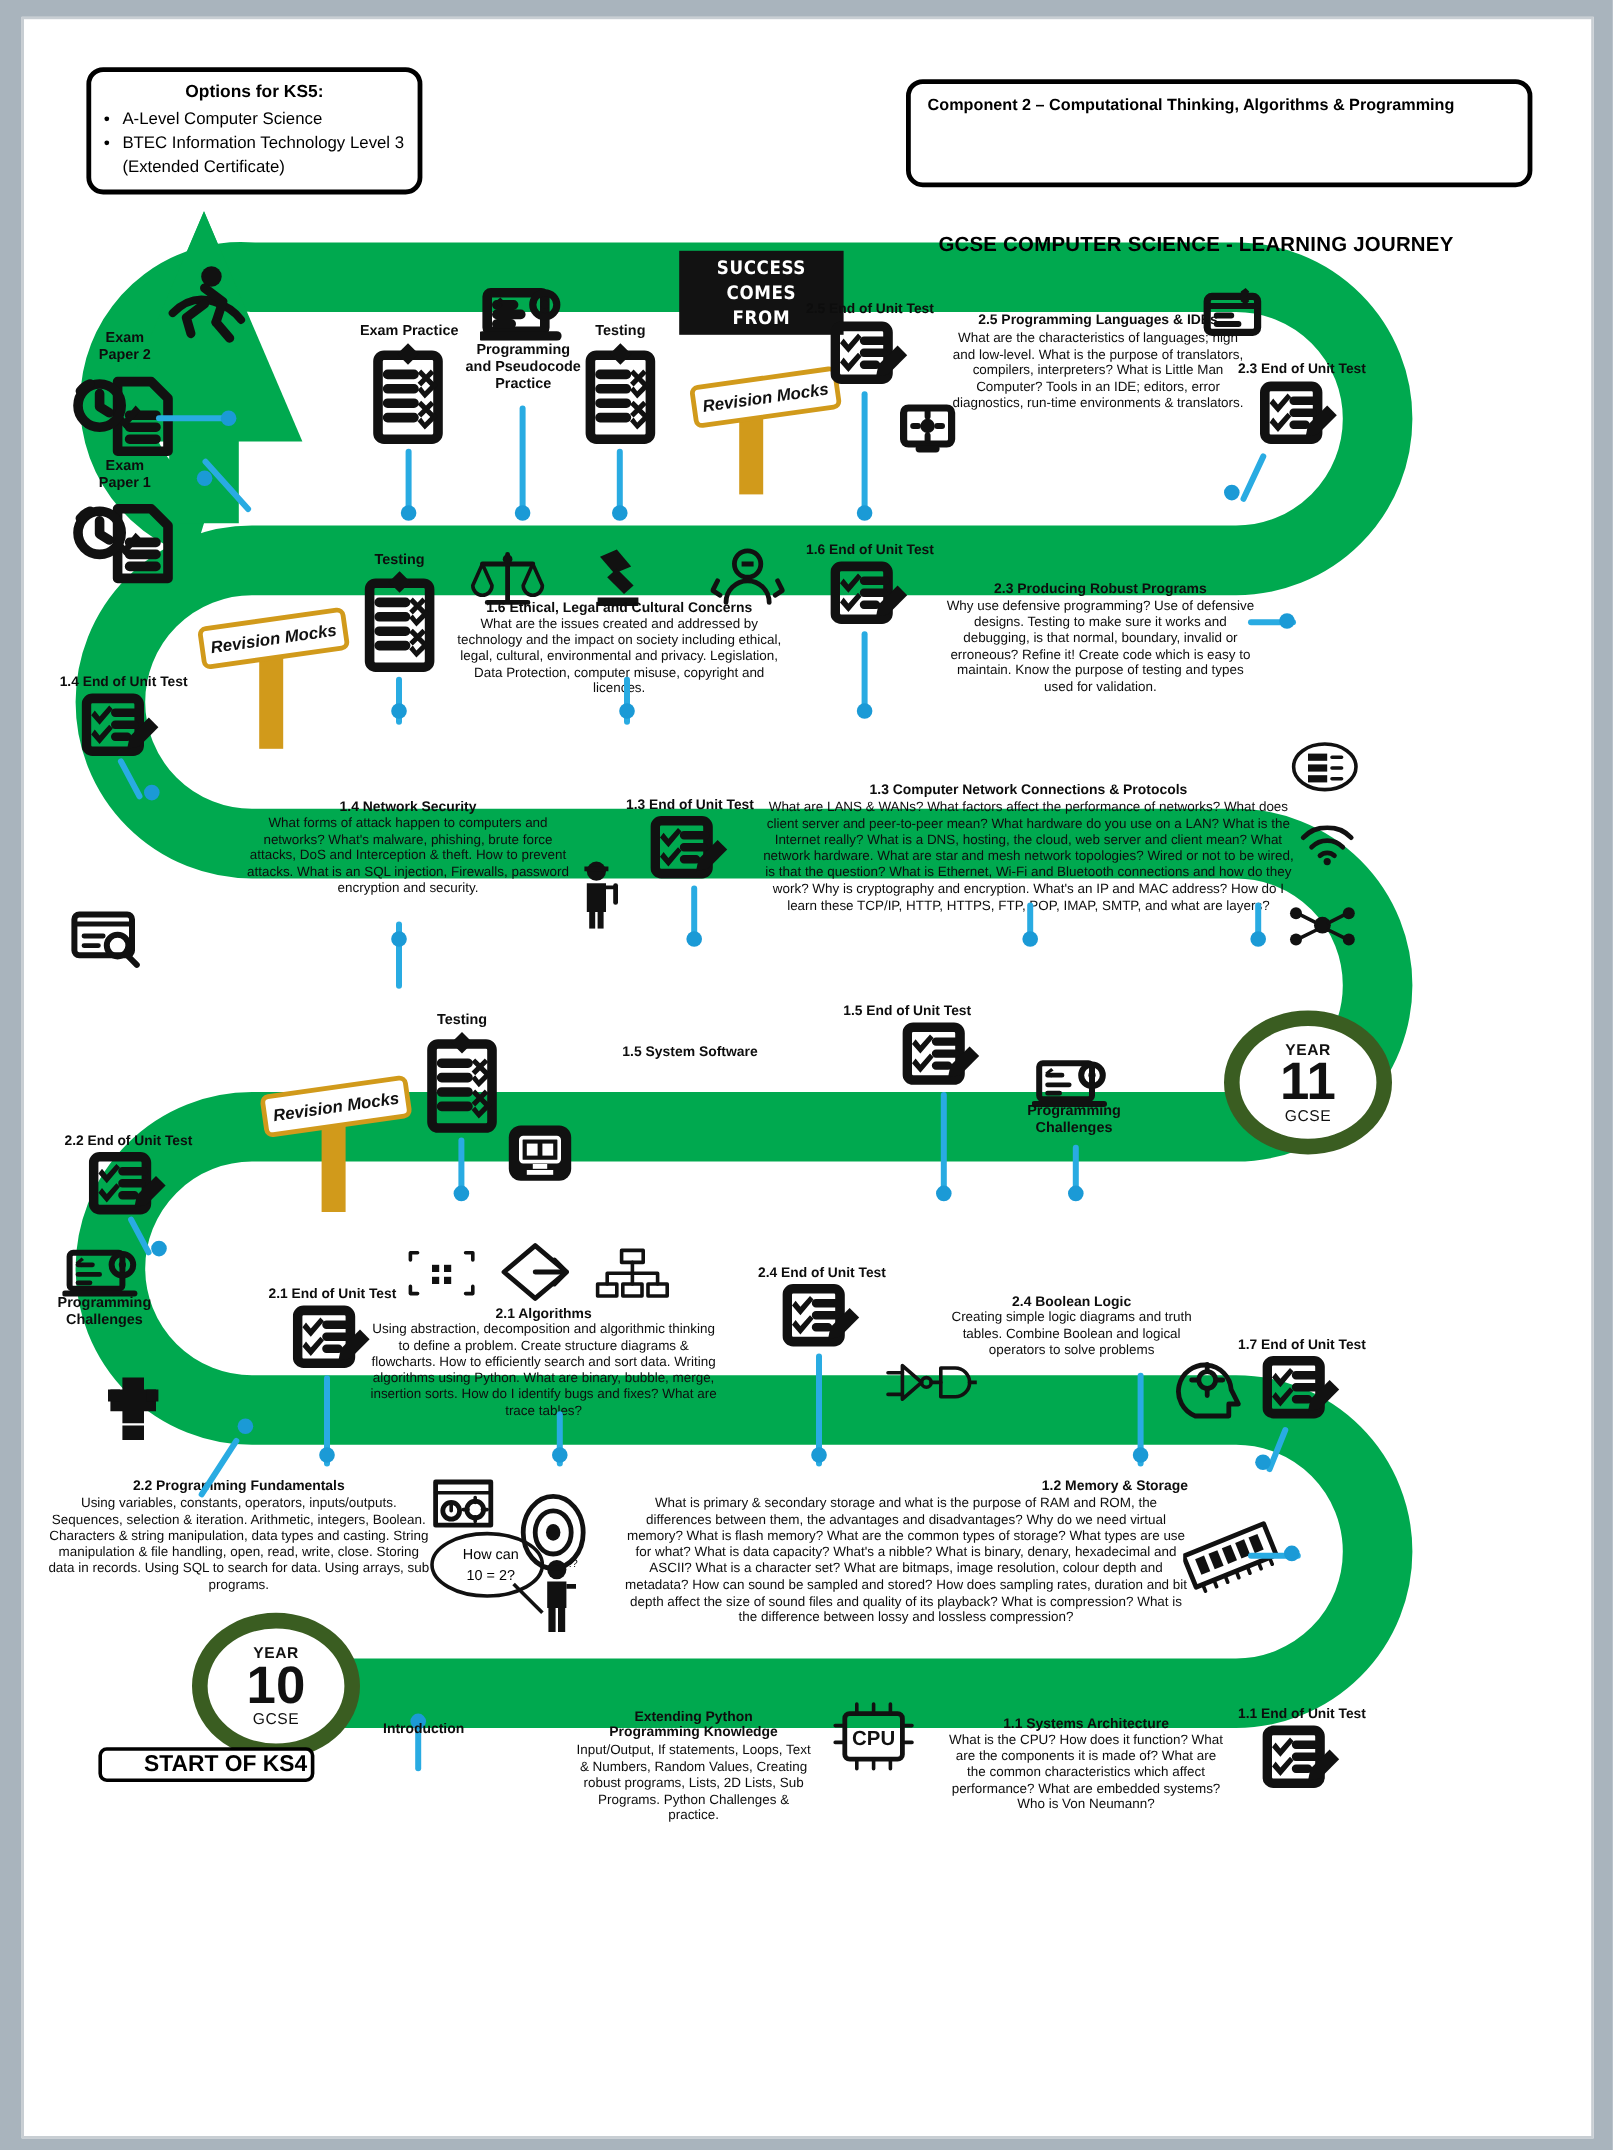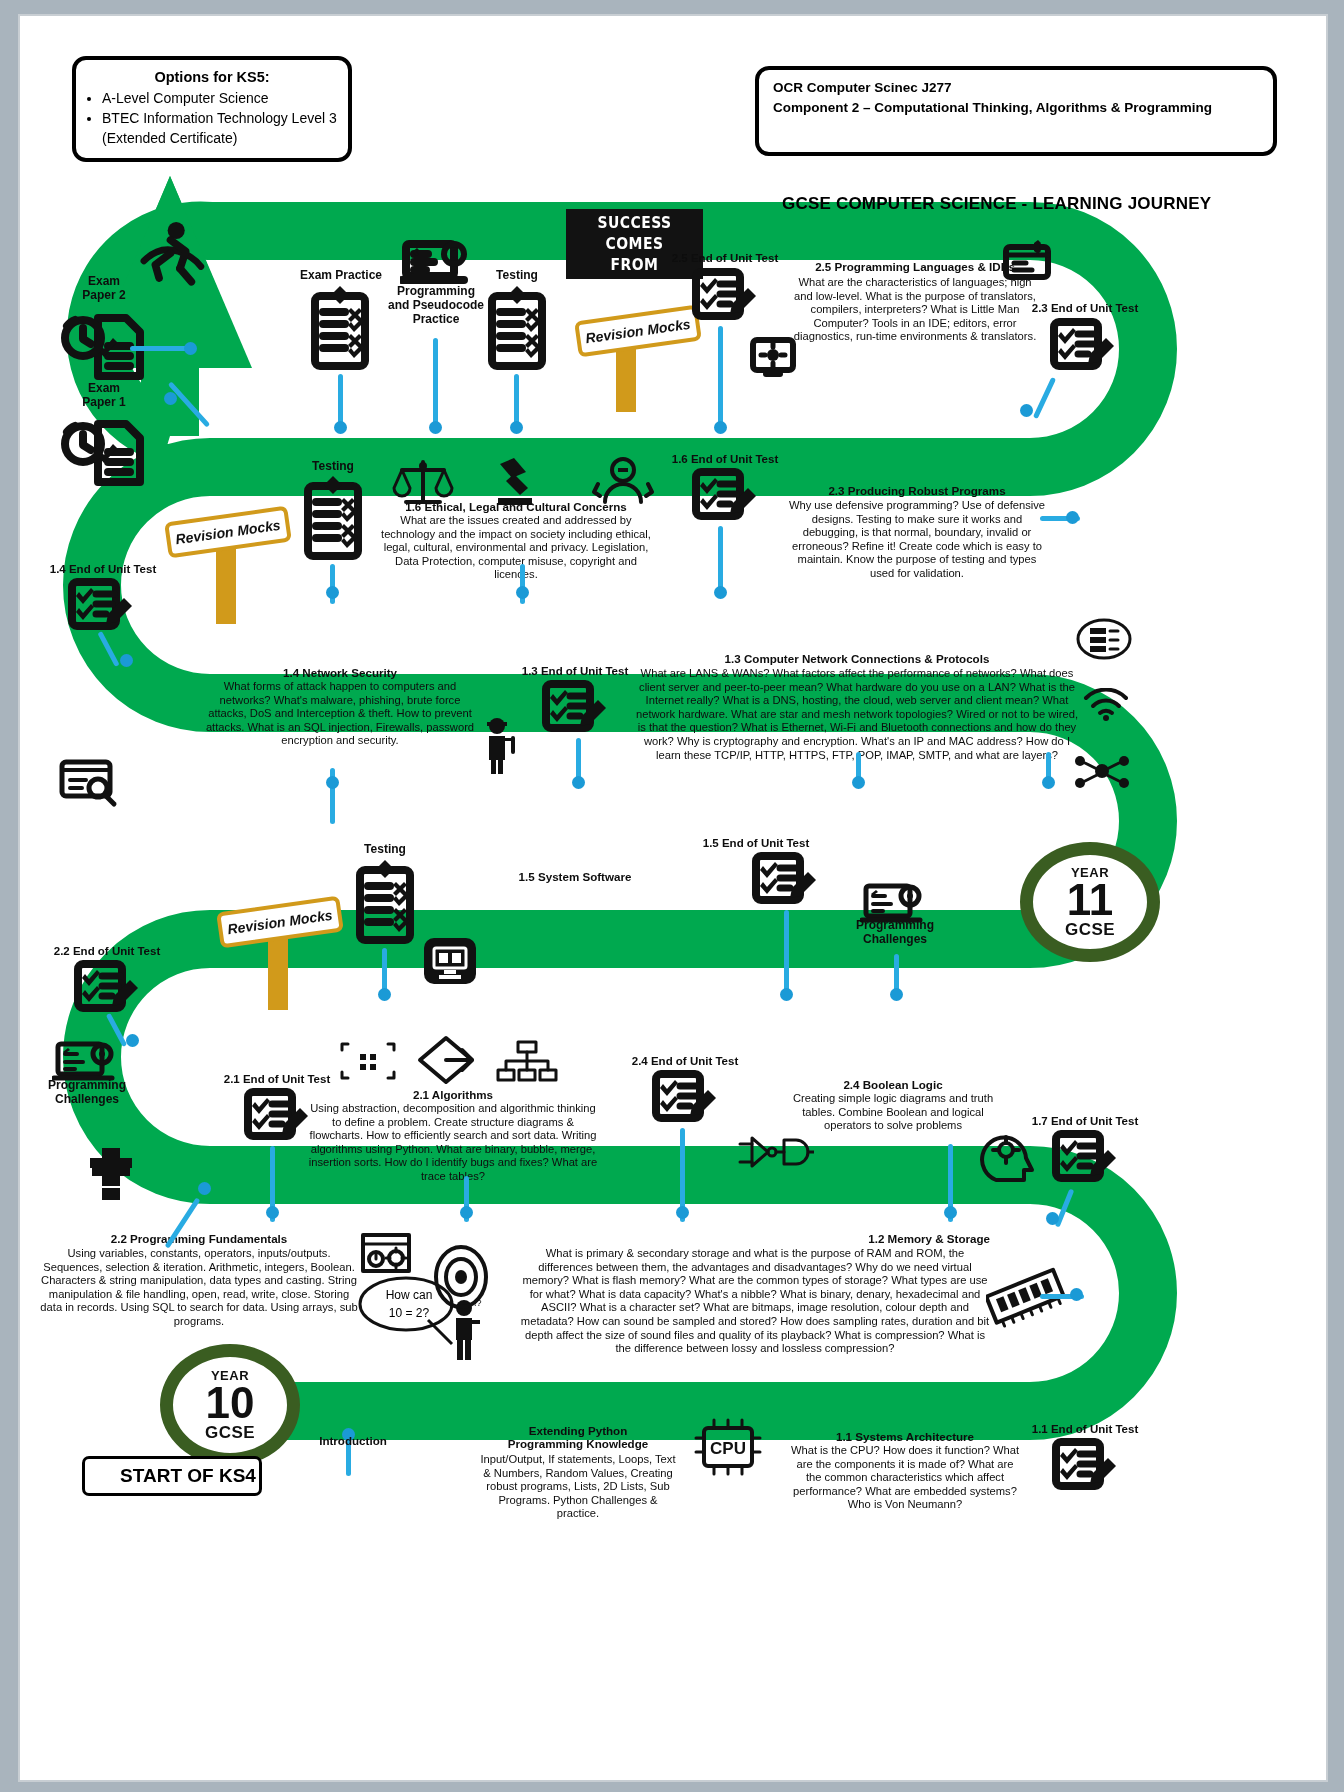--- a/index.html
+++ b/index.html
@@ -48,21 +48,21 @@
 
   
   .year-badge{
     position:absolute;border-radius:50%;background:#fff;
     border:13px solid #3a5d21;box-sizing:border-box;
     display:flex;flex-direction:column;align-items:center;justify-content:center;
     color:#111;
   }
   .year-badge .yr{font-size:13px;font-weight:bold;letter-spacing:.5px;}
   .year-badge .num{font-size:44px;font-weight:bold;line-height:40px;}
-  .year-badge .gc{font-size:17px;font-weight:bold;letter-spacing:.5px;}
+  .year-badge .gc{font-size:13px;font-weight:normal;letter-spacing:.5px;}
 
   
   .startbox{
     position:absolute;border:3px solid #000;border-radius:7px;background:#fff;
     display:flex;align-items:center;justify-content:center;
     font-size:19px;font-weight:bold;box-sizing:border-box;
   }
 
   
   .sign-post{position:absolute;background:#d19a1b;}
@@ -125,21 +125,20 @@
 
   <div class="roundbox" style="left:52px;top:40px;width:280px;height:106px;">
     <div class="opt-title">Options for KS5:</div>
     <ul class="opt-list">
       <li>A-Level Computer Science</li>
       <li>BTEC Information Technology Level 3 (Extended Certificate)</li>
     </ul>
   </div>
 
   <div class="roundbox" style="left:735px;top:50px;width:522px;height:90px;padding-top:8px;">
-    <div class="ocr-line">OCR Computer Scinec J277</div>
     <div class="ocr-line">Component 2 – Computational Thinking, Algorithms &amp; Programming</div>
   </div>
 
   <div class="journey-title" style="left:762px;top:178px;">GCSE COMPUTER SCIENCE - LEARNING JOURNEY</div>
 
   <div class="poster" style="left:546px;top:193px;width:137px;height:70px;">
     <div>SUCCESS COMES</div>
     <div>FROM</div>
     <div>HARDWORK</div>
   </div>
@@ -666,21 +665,21 @@
   </div>
   <div class="pin-h" style="left:1020px;top:1278px;width:44px;"></div>
   <div class="pin-dot" style="left:1050px;top:1272px;"></div>
 
   <div class="year-badge" style="left:140px;top:1328px;width:140px;height:122px;">
     <div class="yr">YEAR</div>
     <div class="num">10</div>
     <div class="gc">GCSE</div>
   </div>
 
-  <div class="startbox" style="left:62px;top:1440px;width:180px;height:40px;padding-left:32px;">START OF KS4</div>
+  <div class="startbox" style="left:62px;top:1440px;width:180px;height:29px;padding-left:32px;">START OF KS4</div>
 
   <div class="pin" style="left:326px;top:1420px;height:40px;"></div>
   <div class="pin-dot" style="left:322px;top:1412px;"></div>
 
   <div class="head-txt abs" style="left:228px;top:1418px;width:210px;">Introduction</div>
 
   <div class="head-txt abs" style="left:458px;top:1408px;width:200px;white-space:pre-line;">Extending Python
 Programming Knowledge</div>
   <div class="body-txt abs" style="left:458px;top:1437px;width:200px;">Input/Output, If statements, Loops, Text &amp; Numbers, Random Values, Creating robust programs, Lists, 2D Lists, Sub Programs. Python Challenges &amp; practice.</div>
   <div class="pin" style="left:556px;top:1410px;height:0px;"></div>

